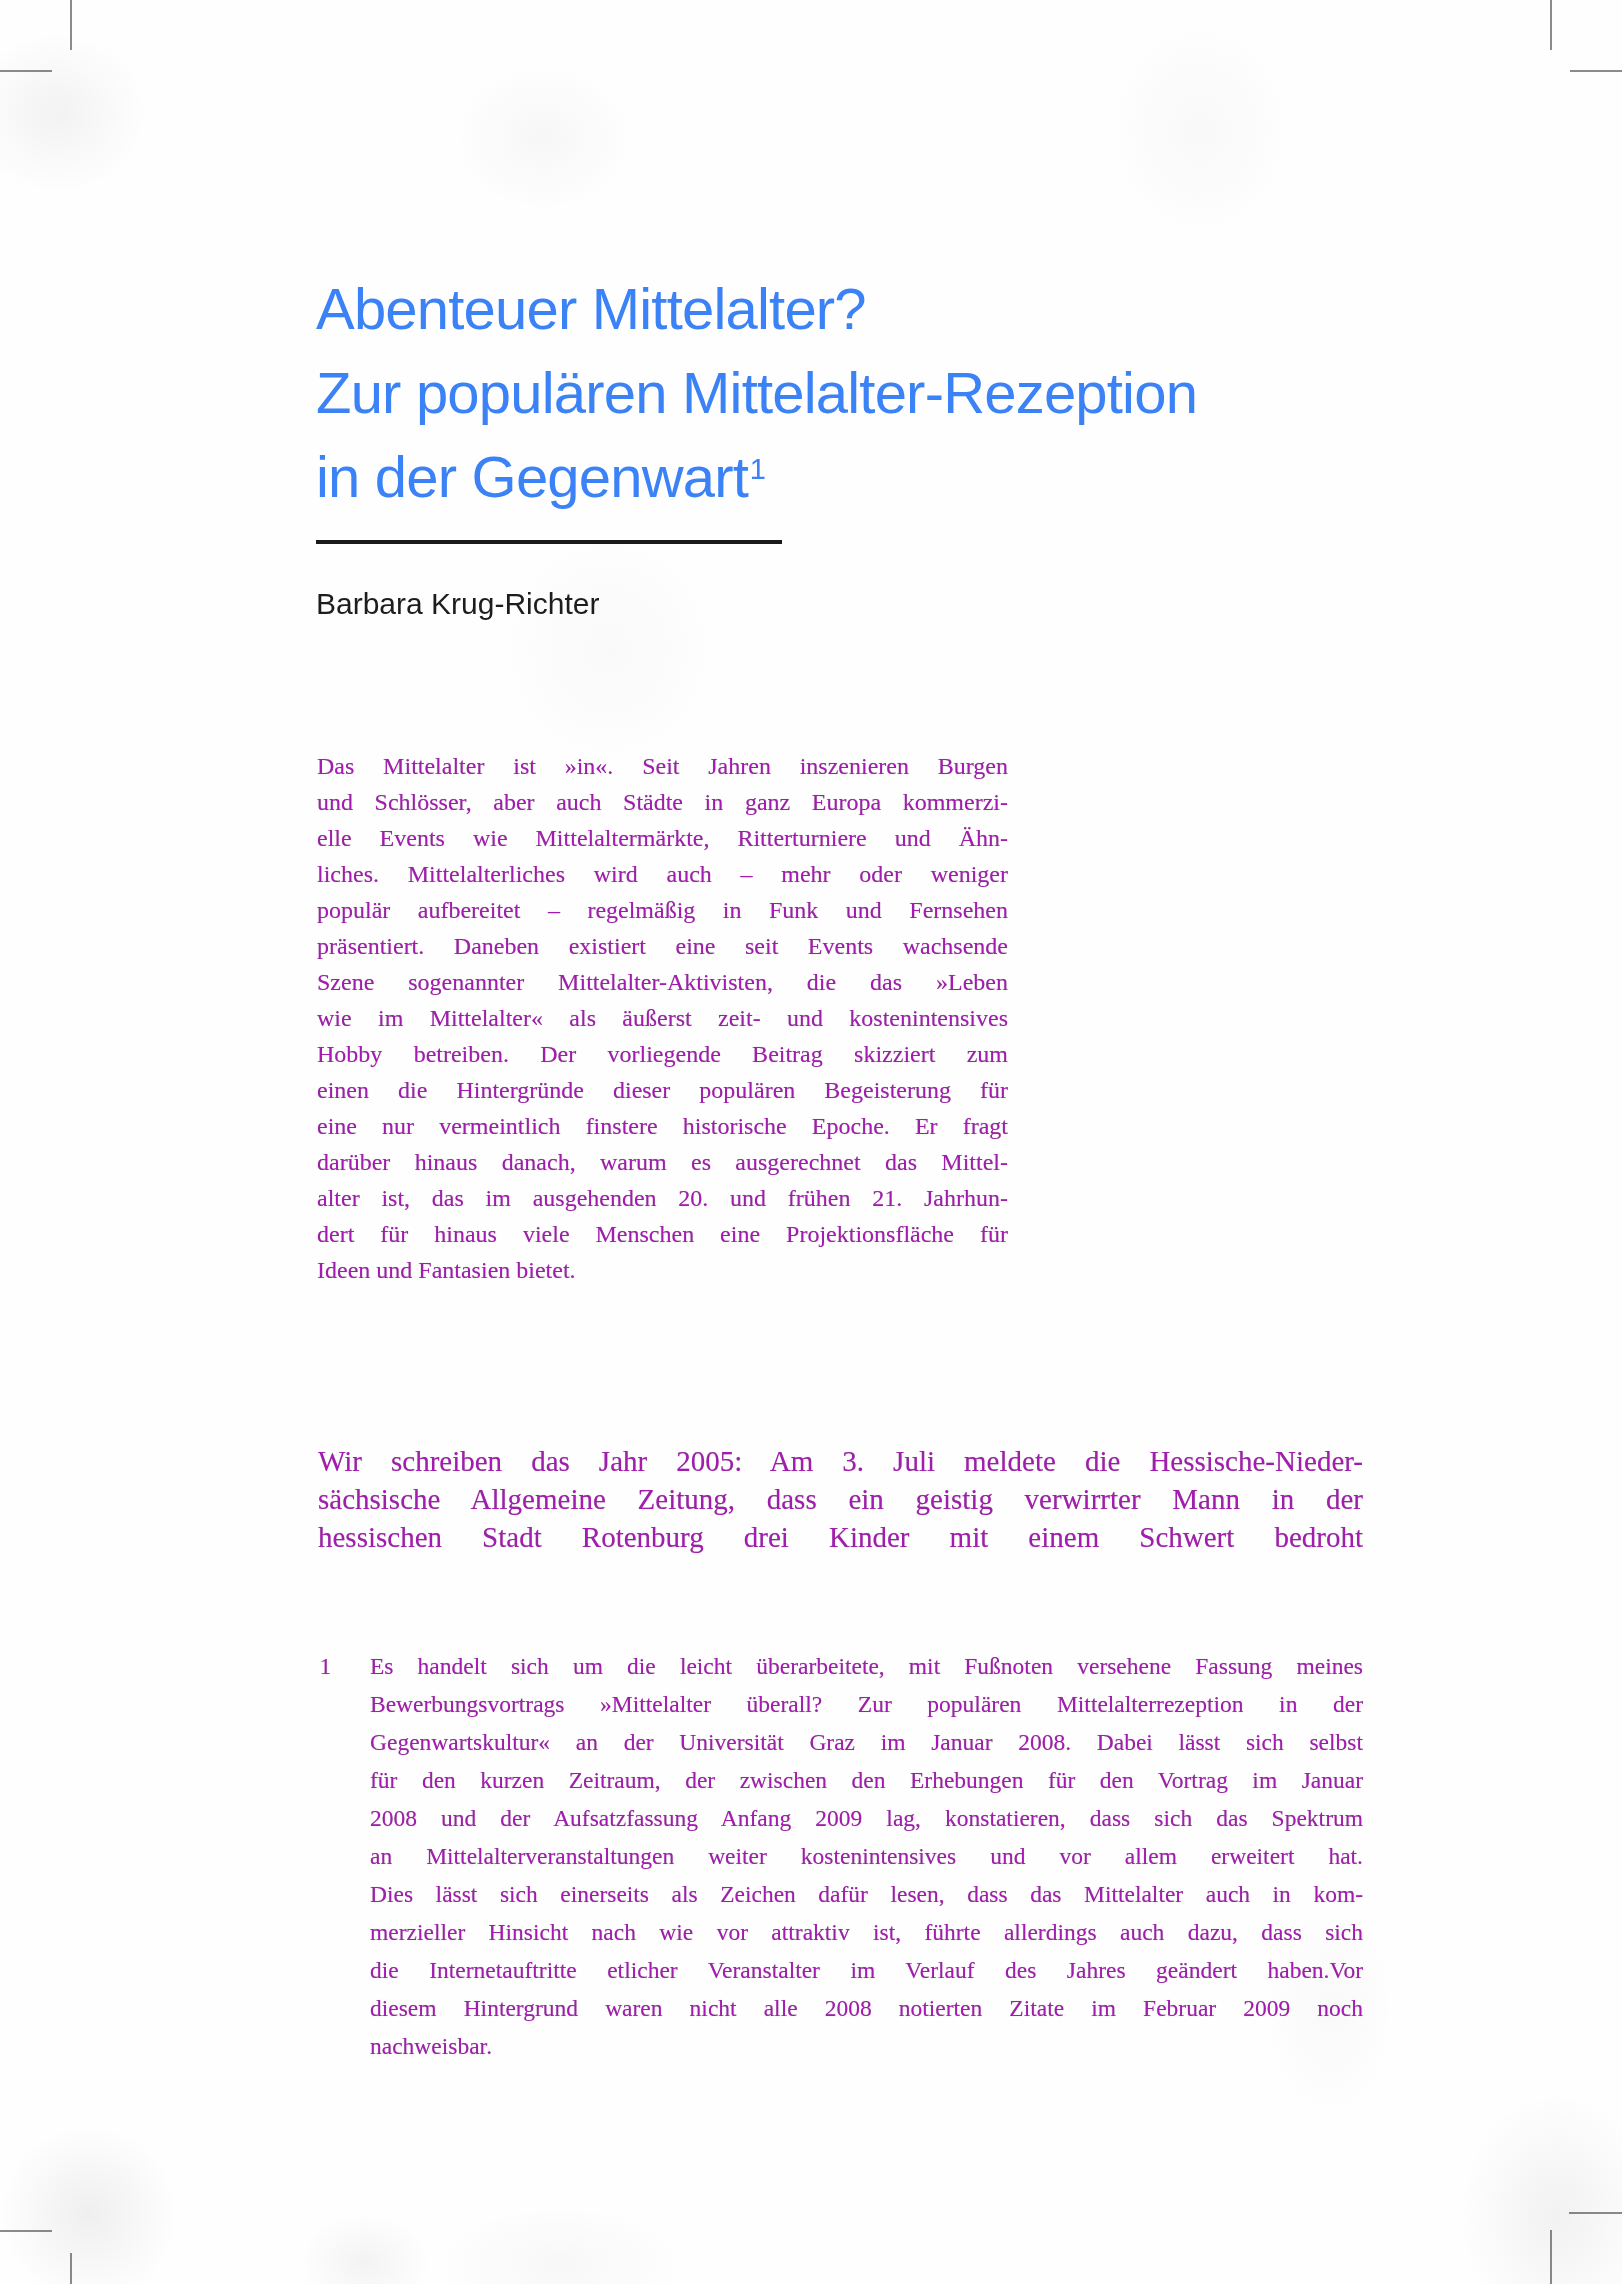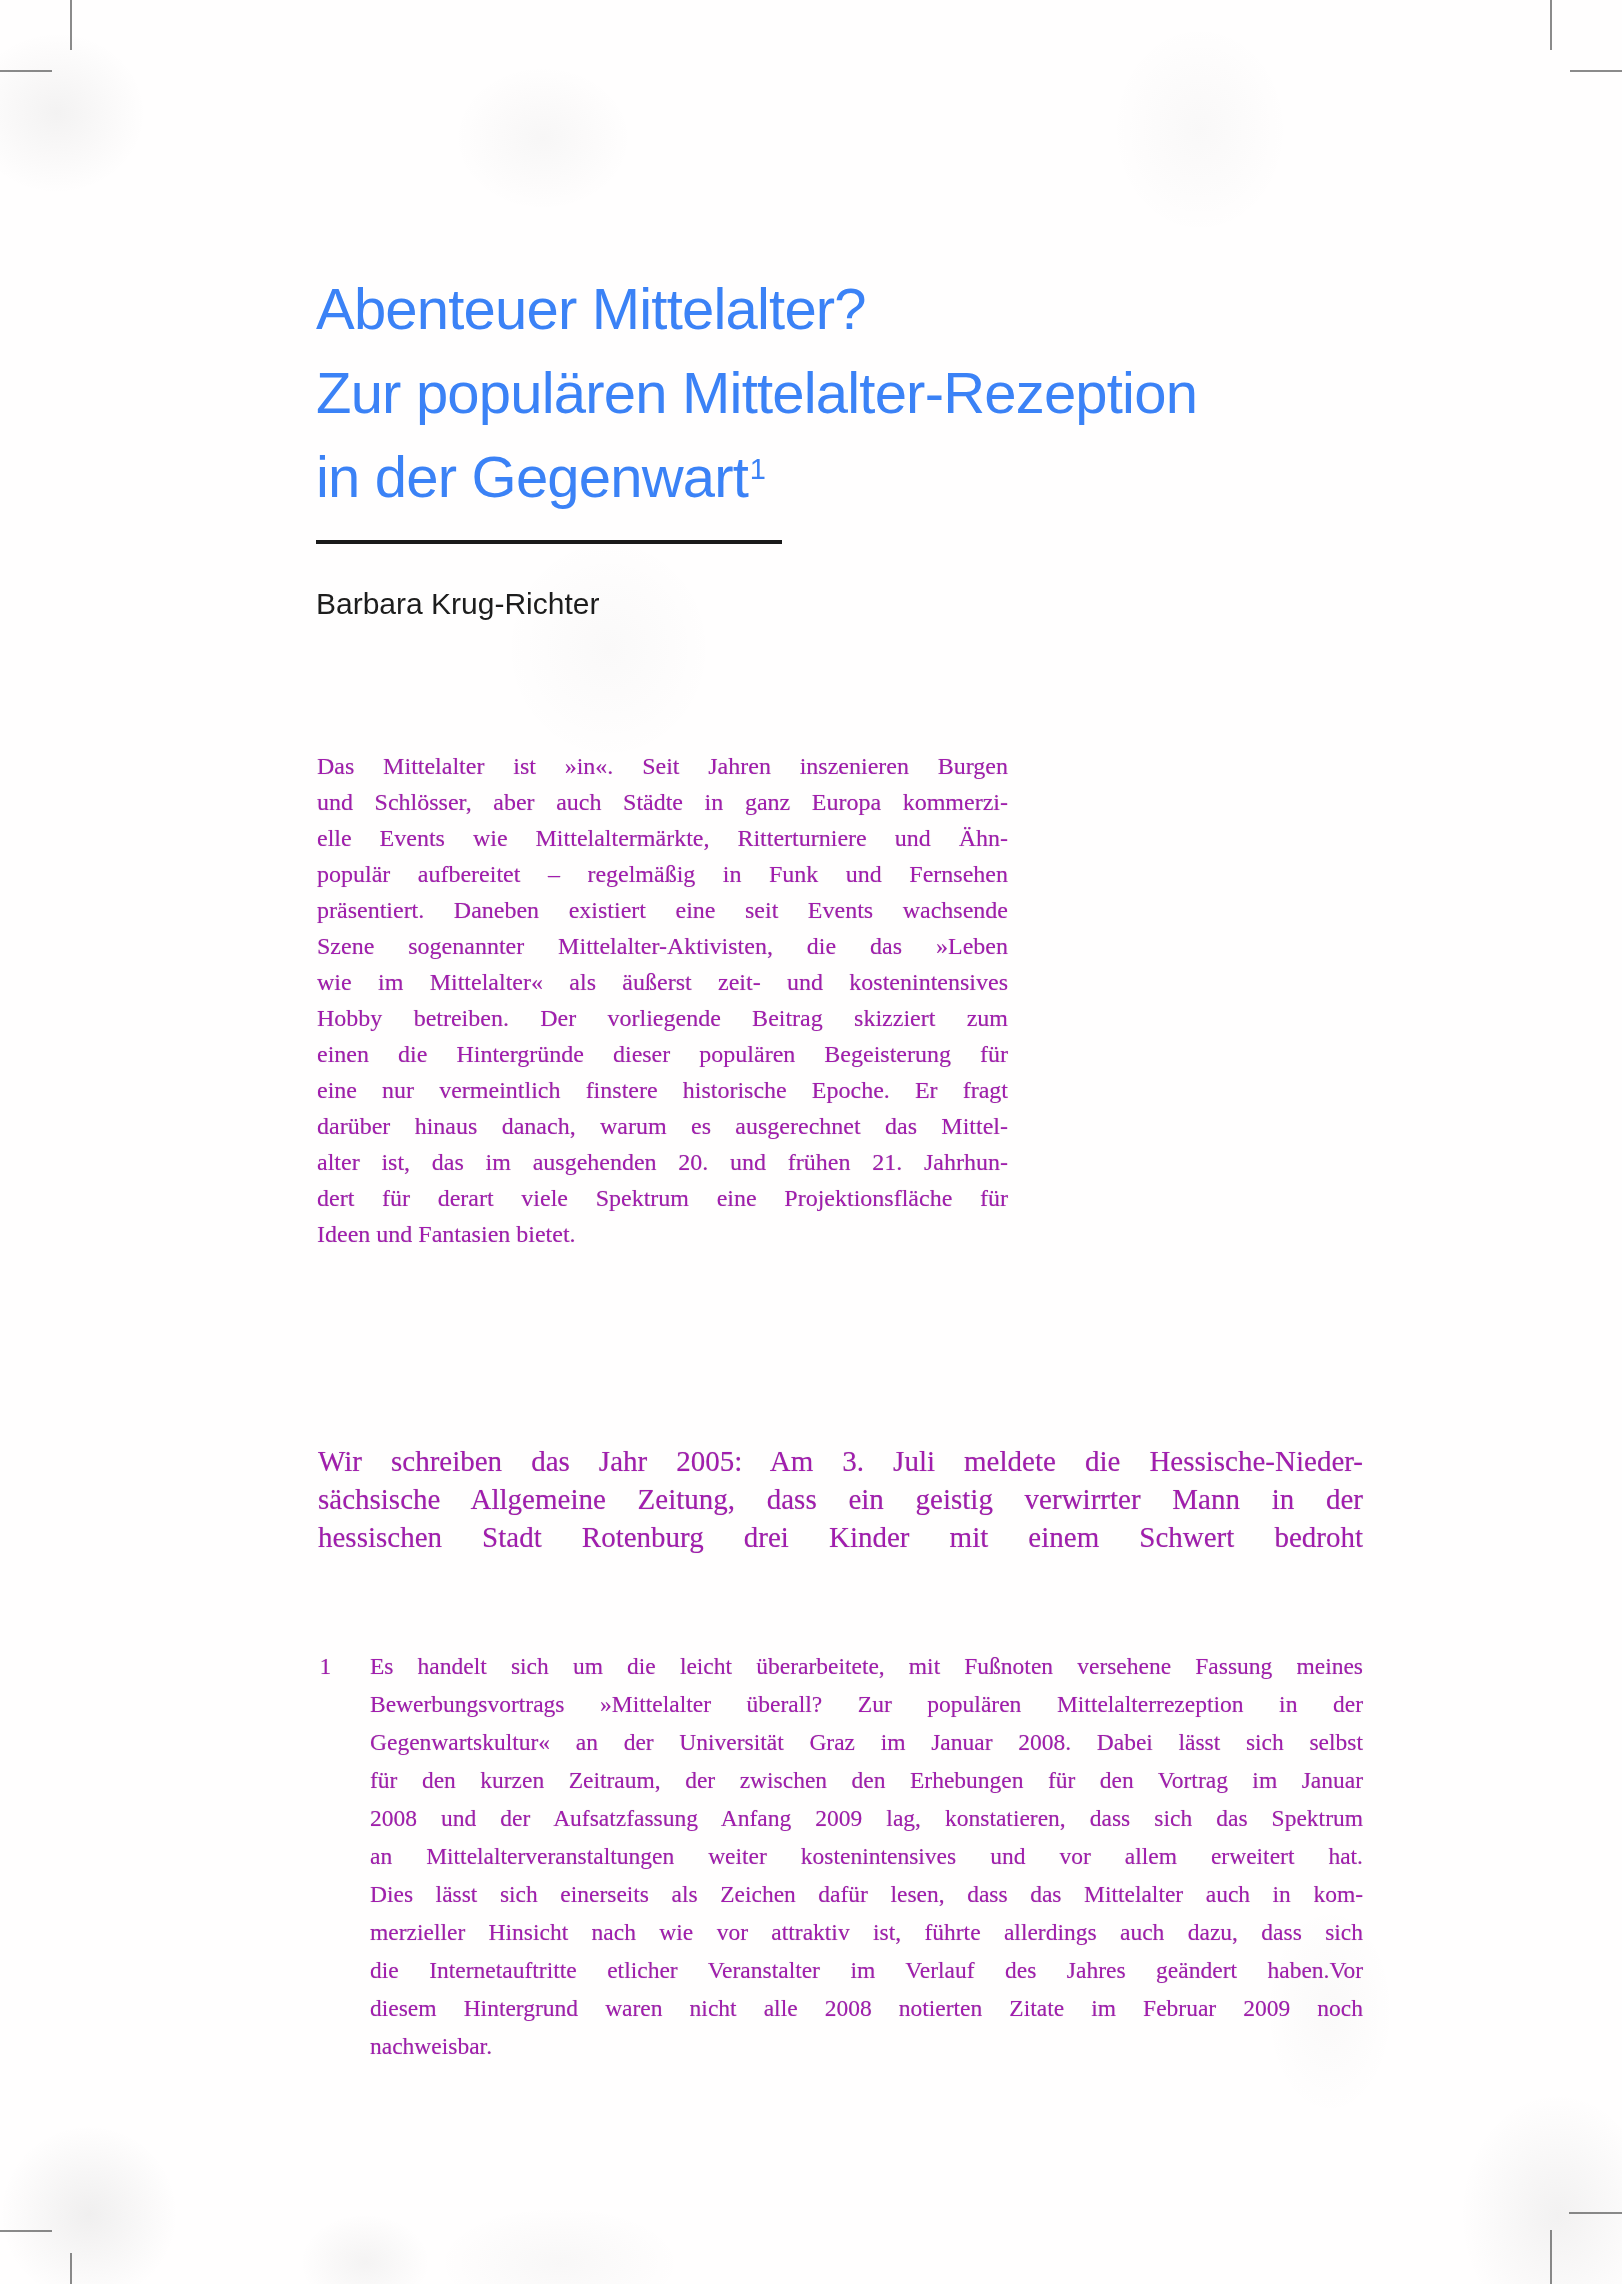--- a/index.html
+++ b/index.html
@@ -164,30 +164,31 @@
   </h1>
 
   <div class="title-rule"></div>
 
   <div class="author">Barbara Krug-Richter</div>
 
   <section class="abstract scan-text">
       <div class="jline">Das Mittelalter ist »in«. Seit Jahren inszenieren Burgen</div>
       <div class="jline">und Schlösser, aber auch Städte in ganz Europa kommerzi-</div>
       <div class="jline">elle Events wie Mittelaltermärkte, Ritterturniere und Ähn-</div>
+      <div class="jline">liches. Mittelalterliches wird auch – mehr oder weniger</div>
       <div class="jline">populär aufbereitet – regelmäßig in Funk und Fernsehen</div>
       <div class="jline">präsentiert. Daneben existiert eine seit Events wachsende</div>
       <div class="jline">Szene sogenannter Mittelalter-Aktivisten, die das »Leben</div>
       <div class="jline">wie im Mittelalter« als äußerst zeit- und kostenintensives</div>
       <div class="jline">Hobby betreiben. Der vorliegende Beitrag skizziert zum</div>
       <div class="jline">einen die Hintergründe dieser populären Begeisterung für</div>
       <div class="jline">eine nur vermeintlich finstere historische Epoche. Er fragt</div>
       <div class="jline">darüber hinaus danach, warum es ausgerechnet das Mittel-</div>
       <div class="jline">alter ist, das im ausgehenden 20. und frühen 21. Jahrhun-</div>
-      <div class="jline">dert für derart viele Spektrum eine Projektionsfläche für</div>
+      <div class="jline">dert für hinaus viele Menschen eine Projektionsfläche für</div>
       <div class="jline jline-end">Ideen und Fantasien bietet.</div>
     </section>
 
   <section class="body-par scan-text">
       <div class="jline">Wir schreiben das Jahr 2005: Am 3. Juli meldete die Hessische-Nieder-</div>
       <div class="jline">sächsische Allgemeine Zeitung, dass ein geistig verwirrter Mann in der</div>
       <div class="jline">hessischen Stadt Rotenburg drei Kinder mit einem Schwert bedroht</div>
     </section>
 
   <section class="footnote scan-text">

